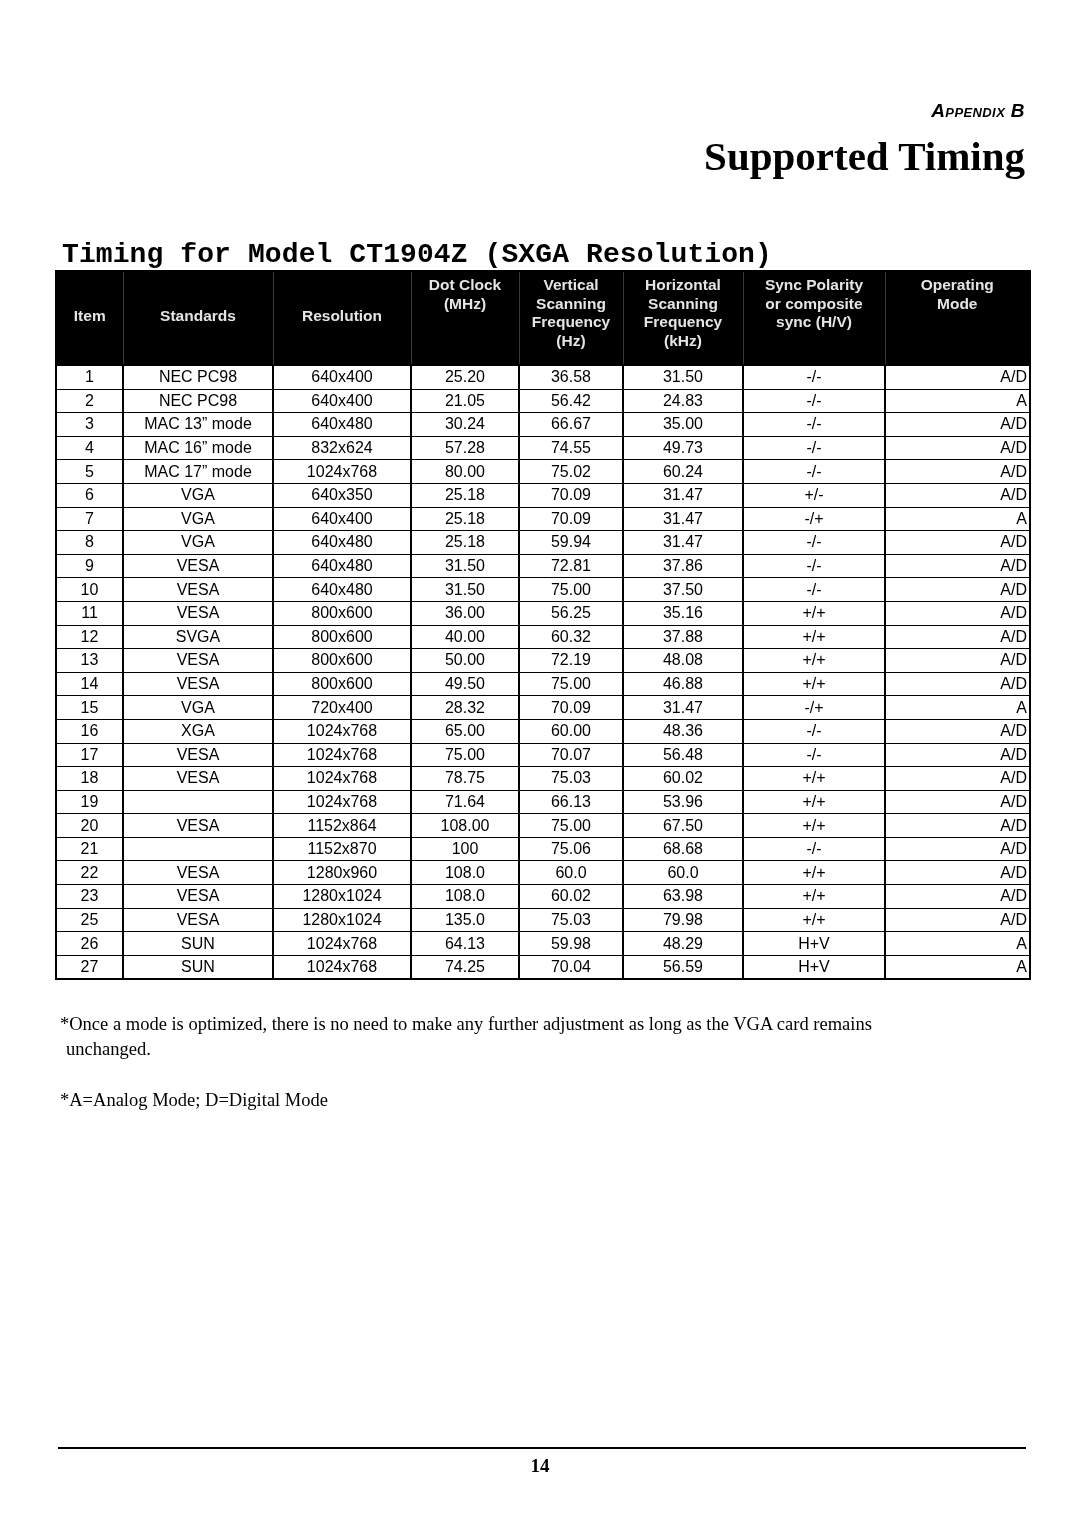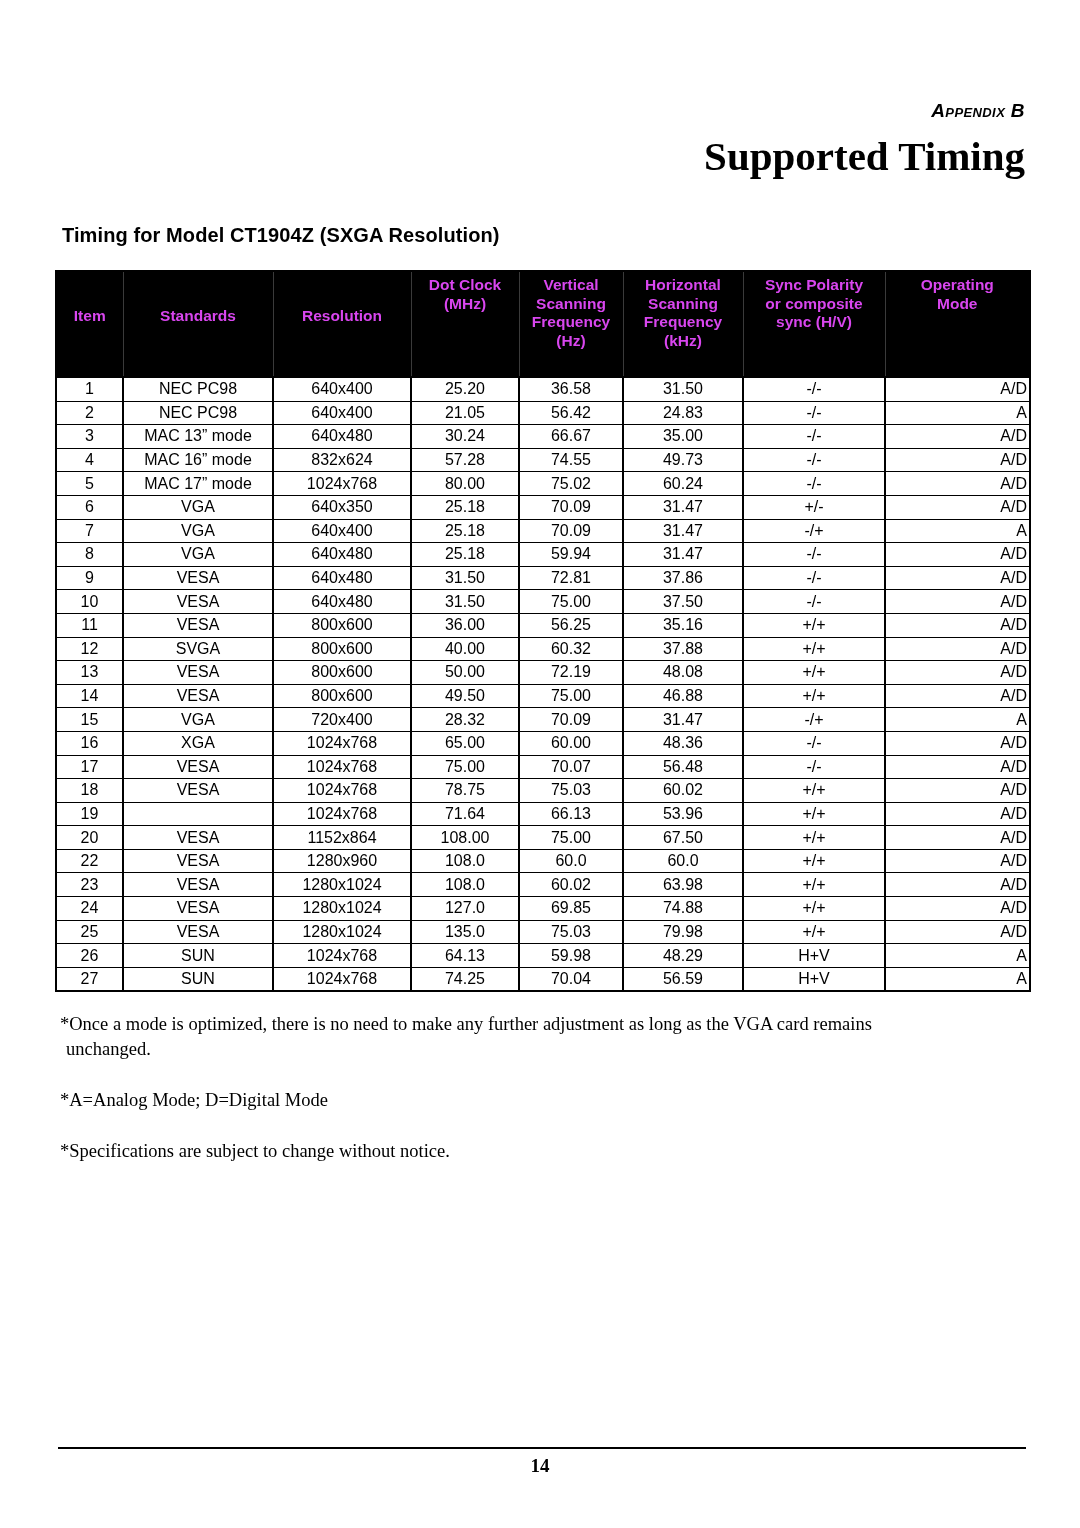--- a/index.html
+++ b/index.html
@@ -45,24 +45,24 @@
     font-size: 41px;
     letter-spacing: 0px;
     text-align: right;
     white-space: nowrap;
   }
 
   
   .subtitle {
     position: absolute;
     left: 62px;
-    top: 224px;
-    font-family: Liberation Sans, sans-serif;
+    top: 239px;
+    font-family: Liberation Mono, monospace;
     font-weight: bold;
-    font-size: 20px;
+    font-size: 28px;
     letter-spacing: 0.1px;
     white-space: nowrap;
   }
 
   
   .table-wrap {
     position: absolute;
     left: 55px;
     top: 270px;
     width: 974px;
@@ -77,28 +77,28 @@
   table.timing col.c-standards   { width: 150px; }
   table.timing col.c-resolution  { width: 138px; }
   table.timing col.c-dotclock    { width: 108px; }
   table.timing col.c-vertical    { width: 104px; }
   table.timing col.c-horizontal  { width: 120px; }
   table.timing col.c-sync        { width: 142px; }
   table.timing col.c-mode        { width: 145px; }
 
   table.timing thead th {
     background: #000000;
-    color: #d946ef;
+    color: #e5e5e5;
     font-family: "Liberation Sans", "DejaVu Sans", sans-serif;
     font-weight: bold;
     font-size: 15.5px;
     line-height: 18.5px;
     text-align: center;
     vertical-align: top;
-    padding: 4px 2px 16px 2px;
+    padding: 4px 2px 4px 2px;
     height: 84px;
     border-left: 1px solid #3a3a3a;
     border-right: 1px solid #3a3a3a;
     border-bottom: 2.5px solid #000;
   }
   table.timing thead th.mid-align {
     vertical-align: middle;
     padding-top: 0;
     margin-top: 48px;
   }
@@ -425,46 +425,46 @@
             <td>20</td>
             <td>VESA</td>
             <td>1152x864</td>
             <td>108.00</td>
             <td>75.00</td>
             <td>67.50</td>
             <td>+/+</td>
             <td>A/D</td>
           </tr>
           <tr>
+            <td>21</td>
+            <td></td>
+            <td>1152x870</td>
+            <td>100</td>
+            <td>75.06</td>
+            <td>68.68</td>
+            <td>-/-</td>
+            <td>A/D</td>
+          </tr>
+          <tr>
             <td>22</td>
             <td>VESA</td>
             <td>1280x960</td>
             <td>108.0</td>
             <td>60.0</td>
             <td>60.0</td>
             <td>+/+</td>
             <td>A/D</td>
           </tr>
           <tr>
             <td>23</td>
             <td>VESA</td>
             <td>1280x1024</td>
             <td>108.0</td>
             <td>60.02</td>
             <td>63.98</td>
-            <td>+/+</td>
-            <td>A/D</td>
-          </tr>
-          <tr>
-            <td>24</td>
-            <td>VESA</td>
-            <td>1280x1024</td>
-            <td>127.0</td>
-            <td>69.85</td>
-            <td>74.88</td>
             <td>+/+</td>
             <td>A/D</td>
           </tr>
           <tr>
             <td>25</td>
             <td>VESA</td>
             <td>1280x1024</td>
             <td>135.0</td>
             <td>75.03</td>
             <td>79.98</td>
@@ -494,19 +494,18 @@
         </tbody>
     </table>
   </div>
 
   <div class="notes">
     <p class="note n2">
       <span>*Once a mode is optimized, there is no need to make any further adjustment as long as the VGA card remains</span>
       <span class="cont">unchanged.</span>
     </p>
     <p class="note n1">*A=Analog Mode; D=Digital Mode</p>
-    <p class="note n3">*Specifications are subject to change without notice.</p>
   </div>
 
   <div class="footer-rule"></div>
   <div class="page-number">14</div>
 
 </div>
 
 </body></html>

